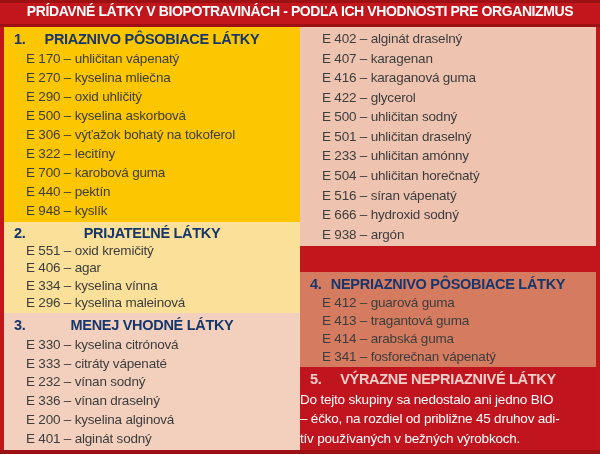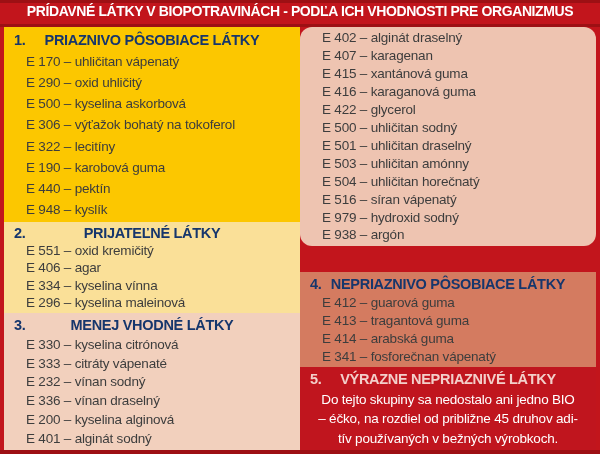--- a/index.html
+++ b/index.html
@@ -30,38 +30,38 @@
     position:absolute; width:296px; box-sizing:border-box;
     display:flex; flex-direction:column; justify-content:space-around;
     padding:2px 0;
   }
   .col-left  .sec { left:0; }
   .col-right .sec { left:296px; }
 
   .sec1  { top:0;     height:195px; background:#fcc700; }
   .sec2  { top:195px; height:91px;  background:#fae098; }
   .sec3  { top:286px; height:137px; background:#f2d0bd; }
-  .sec3b { top:0;     height:219px; background:#eec4b1;border-radius:12px; }
+  .sec3b { top:0;     height:219px; background:#eec4b1; }
   .sec4  { top:245px; height:95px;  background:#d47b60; }
   .sec5  { top:340px; height:83px;  background:#c0151e; }
 
   .sec-header {
     position:relative; text-align:center;
     font-weight:bold; font-size:14.5px; color:#16366c;
     letter-spacing:-0.3px; white-space:nowrap;
   }
   .sec-header .num { position:absolute; left:10px; }
   .sec5 .sec-header { color:#f3cfca; }
 
   .item {
     padding-left:22px; font-size:13.5px; color:#3d3d3d;
     letter-spacing:-0.2px; white-space:nowrap;
   }
   .note-line {
-    text-align:center; color:#ffffff; font-size:13.5px;
+    color:#ffffff; font-size:13.5px;
     letter-spacing:-0.2px; white-space:nowrap;
   }
 </style>
 </head>
 <body>
 
 <div class="poster">
 
   <div class="strip top"></div>
 
@@ -74,25 +74,26 @@
   <div class="content">
 
     <div class="col-left">
 
       <div class="sec sec1">
         <div class="sec-header">
           <span class="num">1.</span>
           <span class="sec-title">PRIAZNIVO PÔSOBIACE LÁTKY</span>
         </div>
       <div class="item">E 170 – uhličitan vápenatý</div>
+          <div class="item">E 270 – kyselina mliečna</div>
           <div class="item">E 290 – oxid uhličitý</div>
           <div class="item">E 500 – kyselina askorbová</div>
           <div class="item">E 306 – výťažok bohatý na tokoferol</div>
           <div class="item">E 322 – lecitíny</div>
-          <div class="item">E 190 – karobová guma</div>
+          <div class="item">E 700 – karobová guma</div>
           <div class="item">E 440 – pektín</div>
           <div class="item">E 948 – kyslík</div>
         </div>
 
       <div class="sec sec2">
         <div class="sec-header">
           <span class="num">2.</span>
           <span class="sec-title">PRIJATEĽNÉ LÁTKY</span>
         </div>
       <div class="item">E 551 – oxid kremičitý</div>
@@ -114,29 +115,28 @@
           <div class="item">E 401 – alginát sodný</div>
         </div>
 
     </div>
 
     <div class="col-right">
 
       <div class="sec sec3b">
       <div class="item">E 402 – alginát draselný</div>
           <div class="item">E 407 – karagenan</div>
-          <div class="item">E 415 – xantánová guma</div>
           <div class="item">E 416 – karaganová guma</div>
           <div class="item">E 422 – glycerol</div>
           <div class="item">E 500 – uhličitan sodný</div>
           <div class="item">E 501 – uhličitan draselný</div>
-          <div class="item">E 503 – uhličitan amónny</div>
+          <div class="item">E 233 – uhličitan amónny</div>
           <div class="item">E 504 – uhličitan horečnatý</div>
           <div class="item">E 516 – síran vápenatý</div>
-          <div class="item">E 979 – hydroxid sodný</div>
+          <div class="item">E 666 – hydroxid sodný</div>
           <div class="item">E 938 – argón</div>
         </div>
 
       <div class="sec sec4">
         <div class="sec-header">
           <span class="num">4.</span>
           <span class="sec-title">NEPRIAZNIVO PÔSOBIACE LÁTKY</span>
         </div>
       <div class="item">E 412 – guarová guma</div>
           <div class="item">E 413 – tragantová guma</div>

